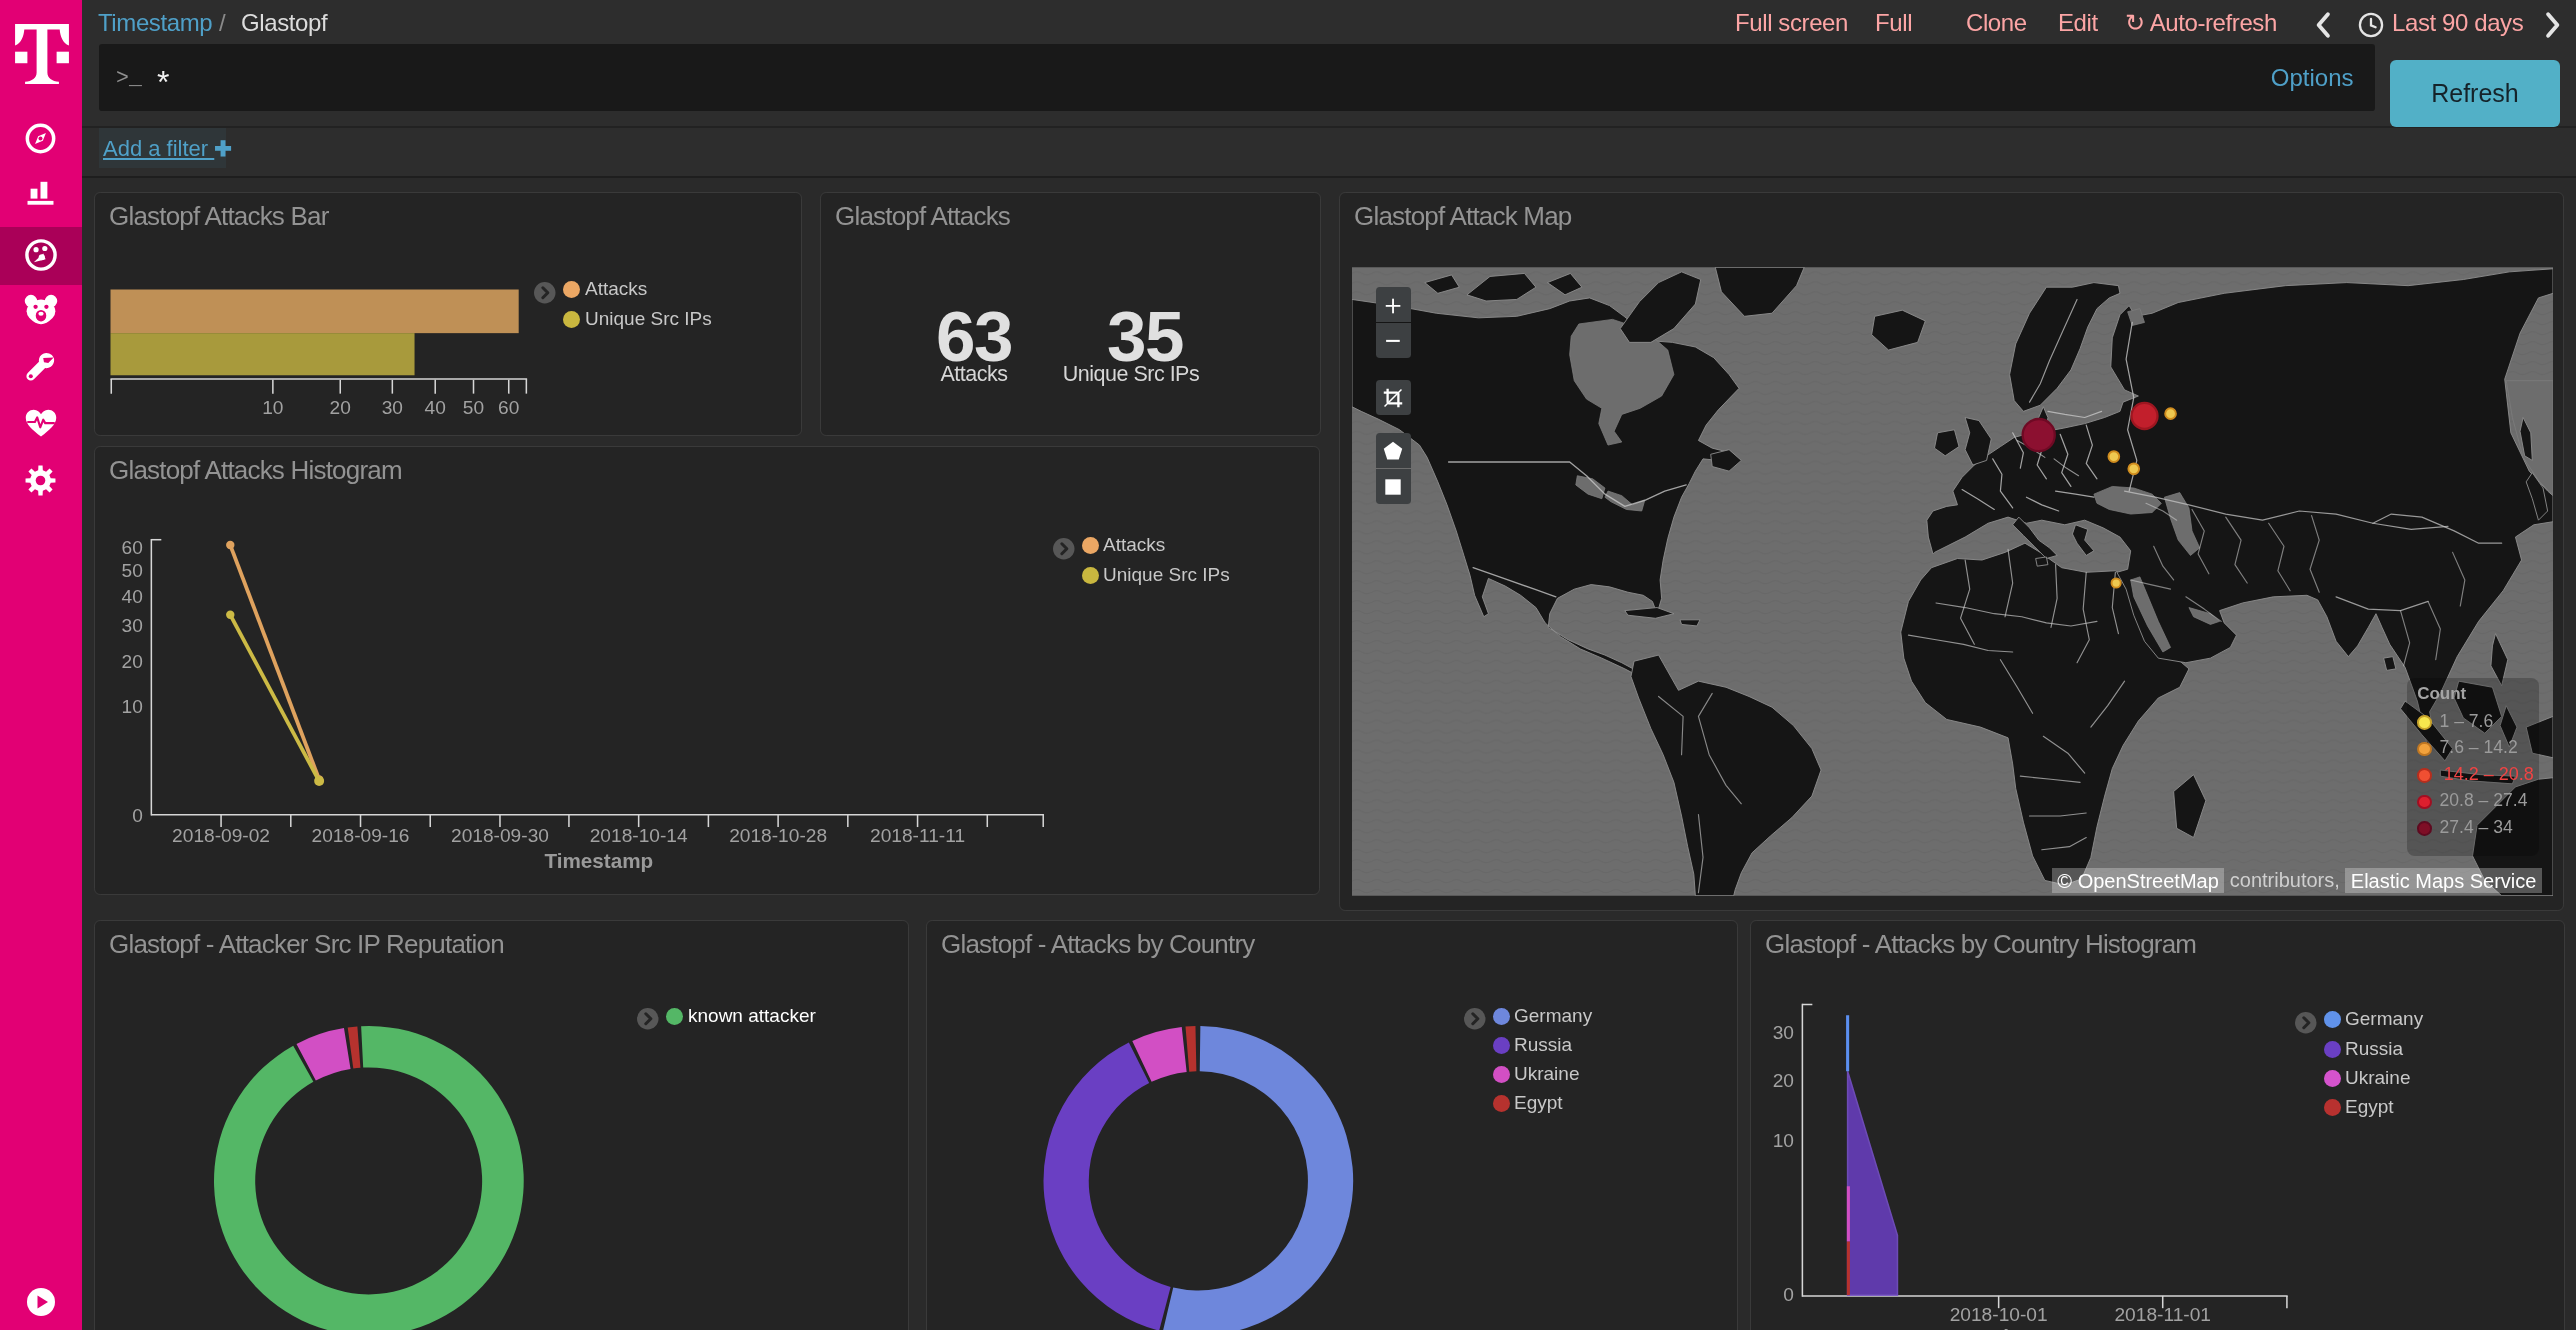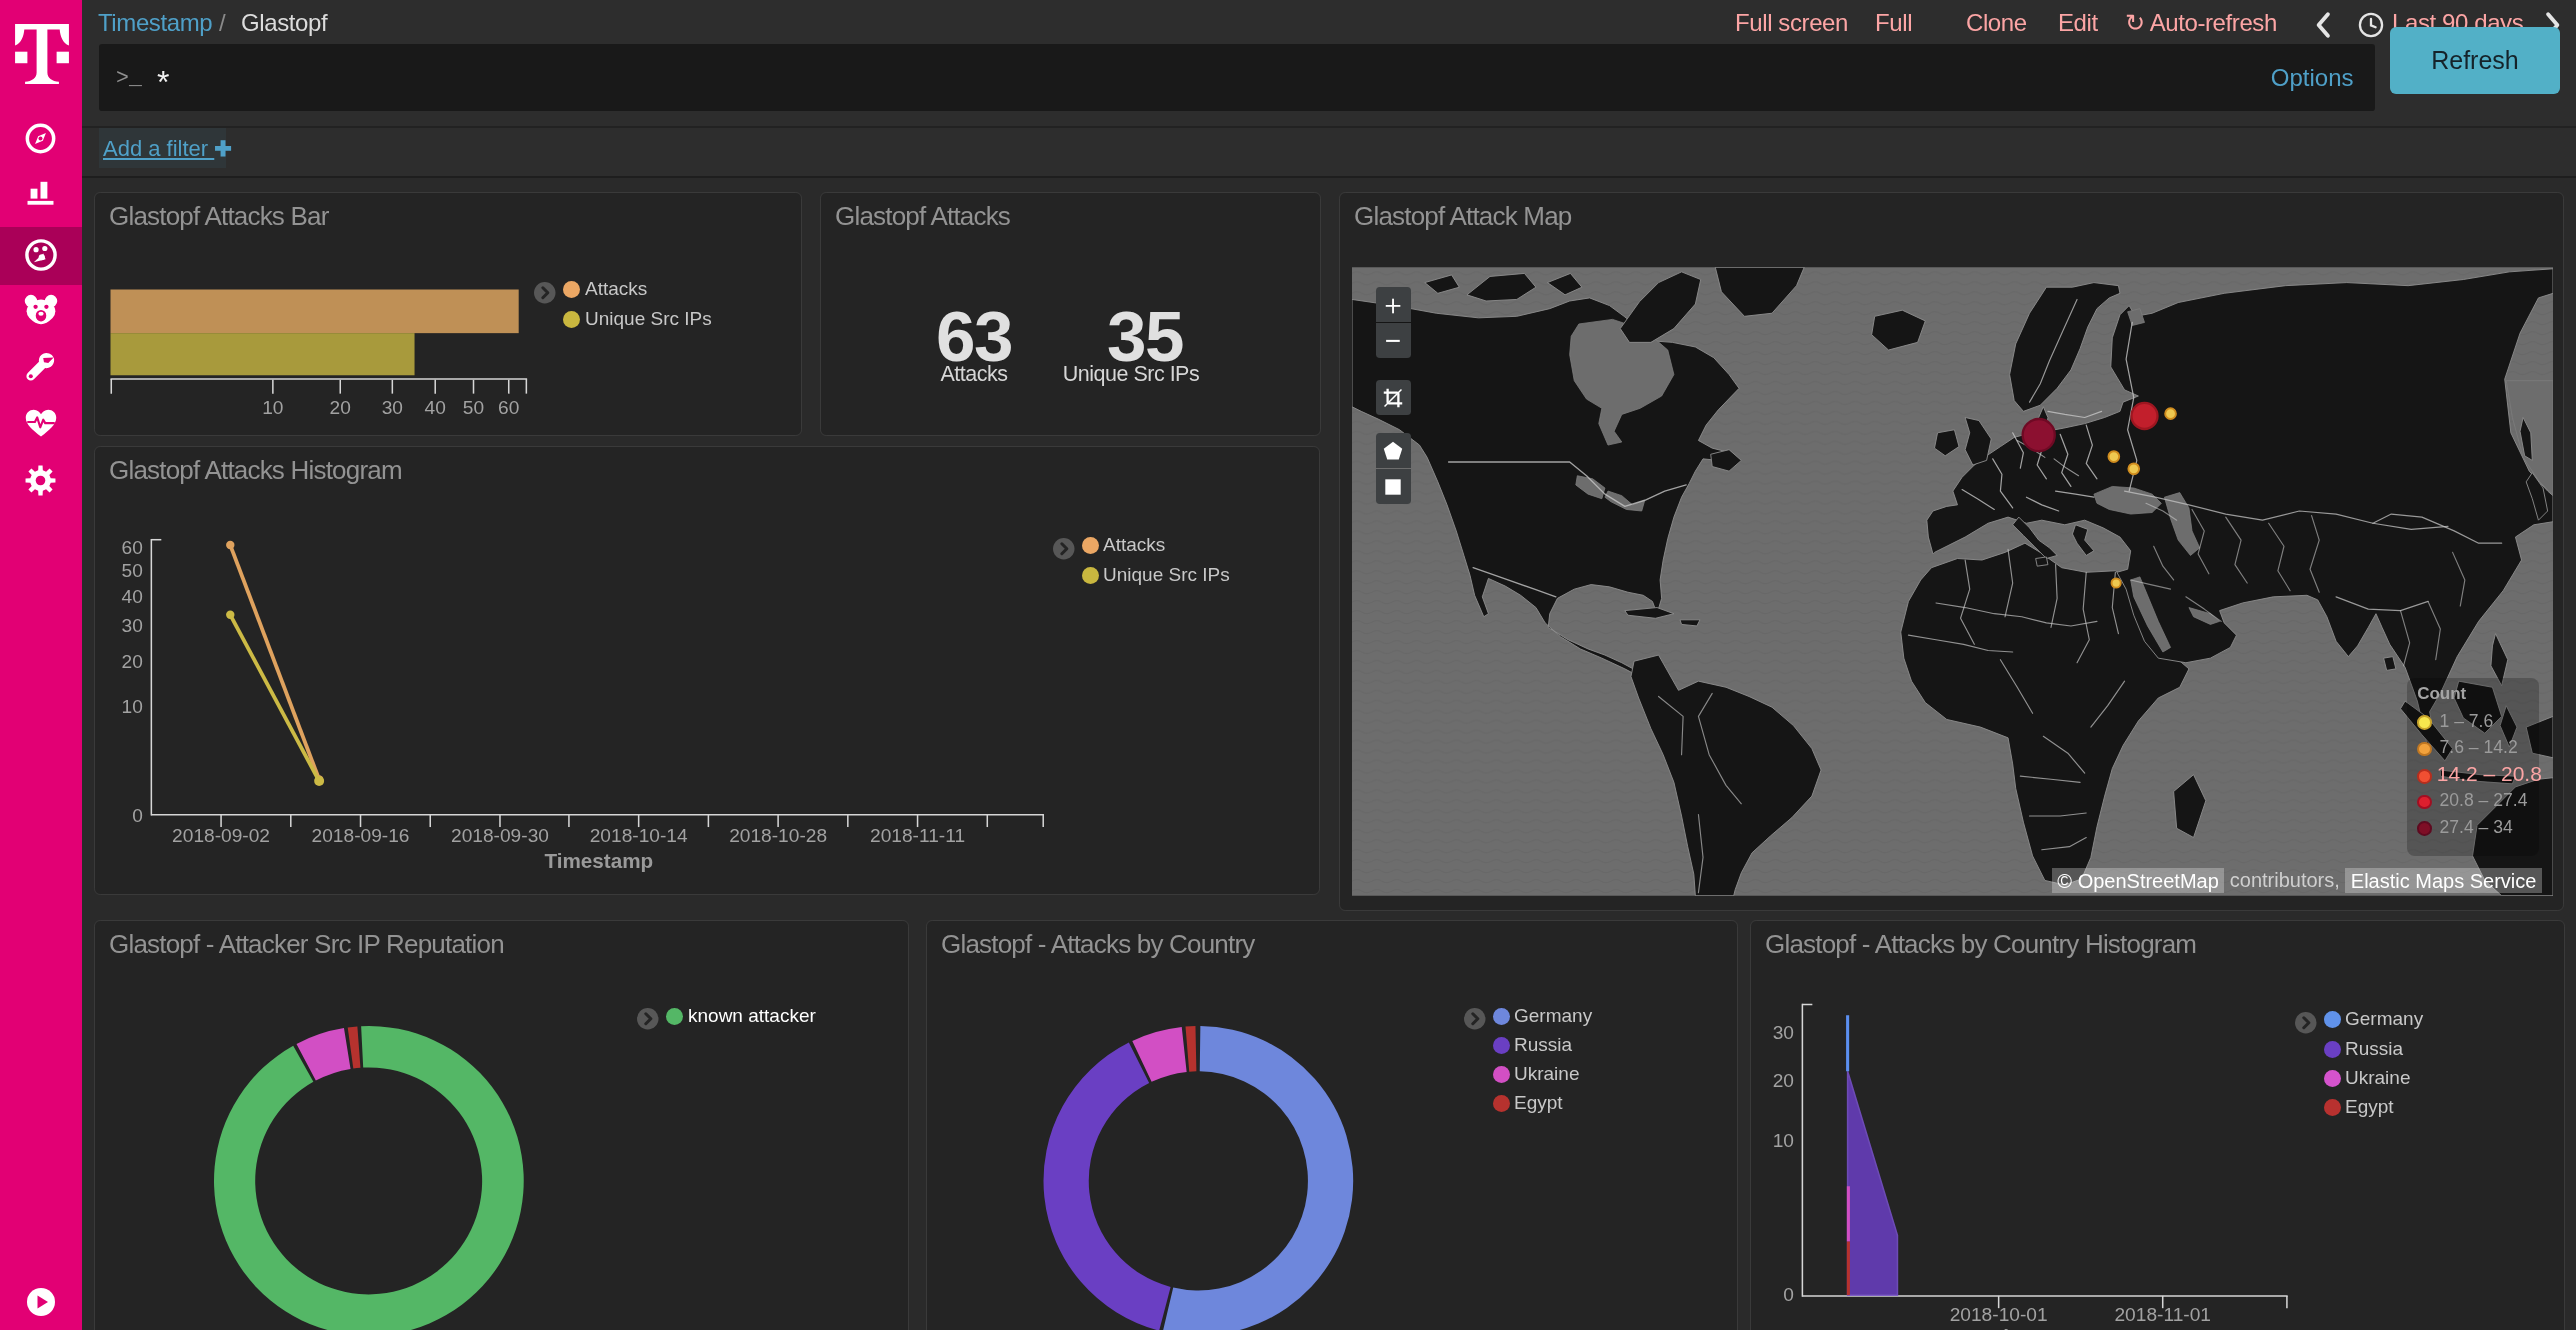--- a/index.html
+++ b/index.html
@@ -49,21 +49,21 @@
 <div class="navlink" style="left:2392px">Last 90 days</div>
 <svg style="position:absolute;left:2545px;top:10.7px" width="17" height="28" viewBox="0 0 22 36">
       <path d="M4 4 L16 18 L4 32" stroke="#e4e4e4" stroke-width="5" fill="none" stroke-linecap="round" stroke-linejoin="round"></path>
     </svg>
 
 <div style="position:absolute;left:99px;top:44px;width:2276px;height:67px;background:#191919;border-radius:3.1px">
 <div style="position:absolute;left:17px;top:21.5px;font-size:21.5px;color:#8f8f8f;font-family:'Liberation Mono',monospace">&gt;_</div>
 <div style="position:absolute;left:58px;top:20px;font-size:32px;color:#f2f2f2">*</div>
 <div style="position:absolute;right:21.5px;top:20px;font-size:24px;color:#4fa0c8">Options</div>
 </div>
-<button style="position:absolute;left:2390px;top:27px;width:170px;height:67px;background:#52b0c7;border:none;border-radius:6.1px;font-size:25px;color:#15232a;font-family:'Liberation Sans',sans-serif">Refresh</button>
+<button style="position:absolute;left:2390px;top:60px;width:170px;height:67px;background:#52b0c7;border:none;border-radius:6.1px;font-size:25px;color:#15232a;font-family:'Liberation Sans',sans-serif">Refresh</button>
 
 <div style="position:absolute;left:99px;top:128px;width:127px;height:40px;background:rgba(80,160,200,0.08)"></div>
 <div style="position:absolute;left:103px;top:136px;font-size:22px;color:#4fa0c8"><span style="text-decoration:underline">Add a filter </span><span style="font-weight:bold;font-size:21px;position:relative;top:0px">✚</span></div>
 
 <div class="panel" style="left:94px;top:192px;width:708px;height:244px">
 <div class="ptitle">Glastopf Attacks Bar</div>
 <svg width="708" height="242" style="position:absolute;left:0;top:0" viewBox="0 0 924 316">
 <rect x="20" y="126" width="533" height="57" fill="#bf9056"></rect>
 <rect x="20" y="183" width="397" height="55" fill="#a89a3c"></rect>
 <line x1="20" y1="243" x2="564" y2="243" stroke="#d6d6d6" stroke-width="2"></line>
@@ -219,21 +219,21 @@
           </svg>
         </div>
 <div class="mapbtn" style="left:24px;top:202px;border-radius:0 0 3.8px 3.8px">
           <svg width="20" height="20" viewBox="0 0 26 26">
             <rect x="3" y="3" width="20" height="20" fill="#fff"></rect>
           </svg>
         </div><div class="cbox">
           <div style="font-weight:bold;color:#a5a5a5;font-size:17px;margin-bottom:3.8px">Count</div>
           <div style="height:26.5px;line-height:26.5px;white-space:nowrap"><span style="display:inline-block;width:14.6px;height:14.6px;border-radius:50%;background:#f7e64e;border:2.3px solid #c8a32c;vertical-align:-3.1px;box-sizing:border-box;"></span><span style="color:#9b9b9b;font-size:17.6px;margin-left:7.7px">1 – 7.6</span></div>
           <div style="height:26.5px;line-height:26.5px;white-space:nowrap"><span style="display:inline-block;width:14.6px;height:14.6px;border-radius:50%;background:#f2a23c;border:2.3px solid #c07722;vertical-align:-3.1px;box-sizing:border-box;"></span><span style="color:#9b9b9b;font-size:17.6px;margin-left:7.7px">7.6 – 14.2</span></div>
-          <div style="height:26.5px;line-height:26.5px;white-space:nowrap"><span style="display:inline-block;width:14.6px;height:14.6px;border-radius:50%;background:#f04f32;border:2.3px solid #b62e1e;vertical-align:-3.1px;box-sizing:border-box;"></span><span style="color:#fca5a5;font-size:21px;margin-left:5px">14.2 – 20.8</span></div>
+          <div style="height:26.5px;line-height:26.5px;white-space:nowrap"><span style="display:inline-block;width:14.6px;height:14.6px;border-radius:50%;background:#f04f32;border:2.3px solid #b62e1e;vertical-align:-3.1px;box-sizing:border-box;"></span><span style="color:#ef4444;font-size:18px;margin-left:12px">14.2 – 20.8</span></div>
           <div style="height:26.5px;line-height:26.5px;white-space:nowrap"><span style="display:inline-block;width:14.6px;height:14.6px;border-radius:50%;background:#dc1f2e;border:2.3px solid #a10f22;vertical-align:-3.1px;box-sizing:border-box;"></span><span style="color:#9b9b9b;font-size:17.6px;margin-left:7.7px">20.8 – 27.4</span></div>
           <div style="height:26.5px;line-height:26.5px;white-space:nowrap"><span style="display:inline-block;width:14.6px;height:14.6px;border-radius:50%;background:#7e0e26;border:2.3px solid #5e0a20;vertical-align:-3.1px;box-sizing:border-box;"></span><span style="color:#9b9b9b;font-size:17.6px;margin-left:7.7px">27.4 – 34</span></div>
         </div><div class="attrib"><span class="chip">© OpenStreetMap</span> <span style="color:#cfcfcf">contributors,</span> <span class="chip">Elastic Maps Service</span></div></div>
     </div>
     <div class="panel" style="left:94px;top:446px;width:1226px;height:449px">
 <div class="ptitle">Glastopf Attacks Histogram</div>
 <svg width="1226" height="449" style="position:absolute;left:0;top:0" viewBox="0 0 1599 586">
 <line x1="73" y1="120" x2="73" y2="481" stroke="#d6d6d6" stroke-width="2"></line>
 <line x1="73" y1="121" x2="86" y2="121" stroke="#d6d6d6" stroke-width="2"></line>
 <line x1="73" y1="480" x2="1238" y2="480" stroke="#d6d6d6" stroke-width="2"></line>

